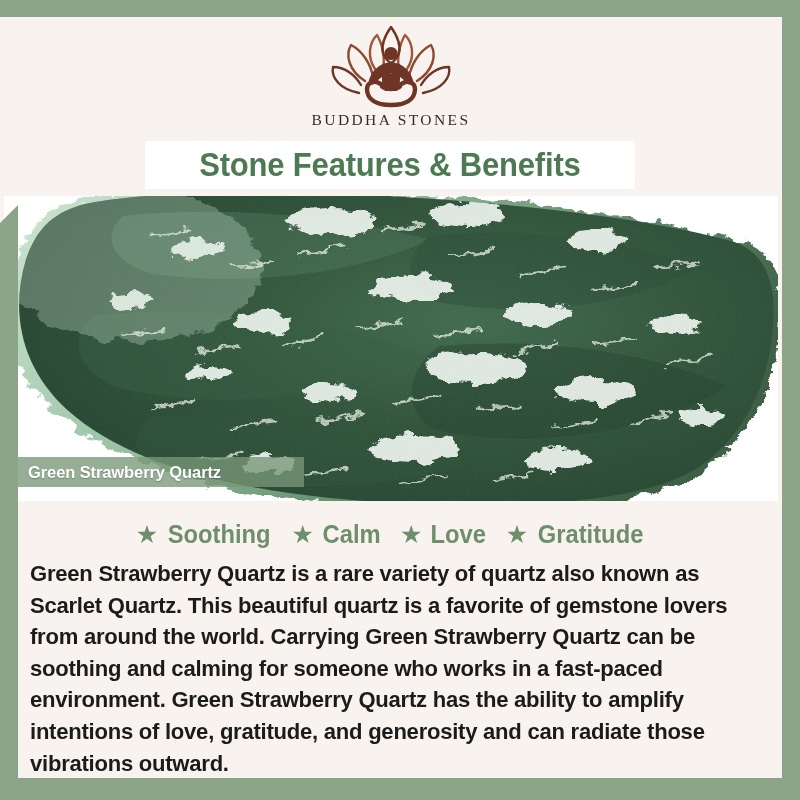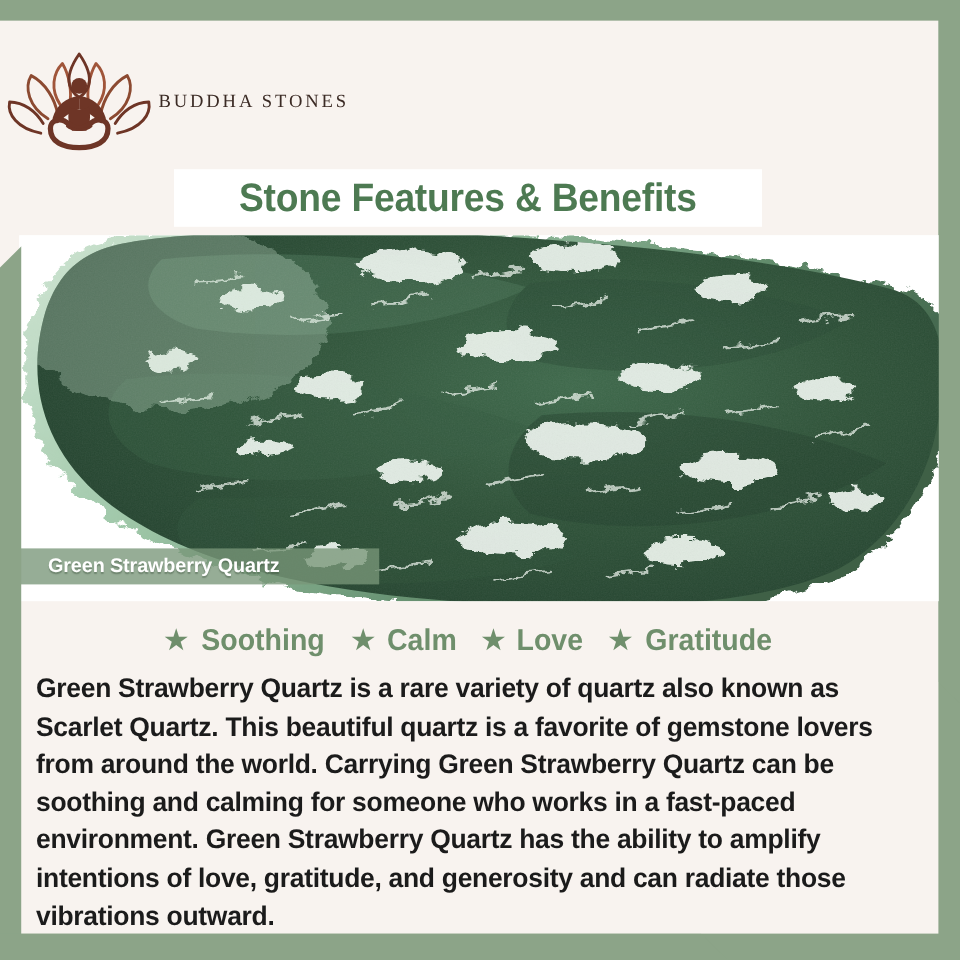--- a/index.html
+++ b/index.html
@@ -55,21 +55,21 @@
   }
 
   
   .header {
     position: absolute;
     left: 0; top: 17px;
     width: 782px;
     height: 128px;
     z-index: 5;
     display: flex;
-    flex-direction: row;
+    flex-direction: column;
     align-items: center;
     justify-content: flex-start;
     padding-top: 6px;
   }
   .logo-mark { width: 132px; height: 86px; display: block; }
   .logo-word {
     margin-top: 2px;
     font-family: "Liberation Serif", serif;
     font-size: 15.5px;
     letter-spacing: 2.4px;
@@ -94,21 +94,21 @@
     font-size: 33px;
     color: #4d7a52;
     letter-spacing: -0.2px;
     transform: scaleX(0.94);
     white-space: nowrap;
   }
 
   
   .photo {
     position: absolute;
-    left: 16px; top: 196px;
+    left: 4px; top: 196px;
     width: 774px; height: 305px;
     background: #ffffff;
     overflow: hidden;
     z-index: 2;
   }
   .photo svg { display: block; width: 100%; height: 100%; }
 
   
   .caption-band {
     position: absolute;

